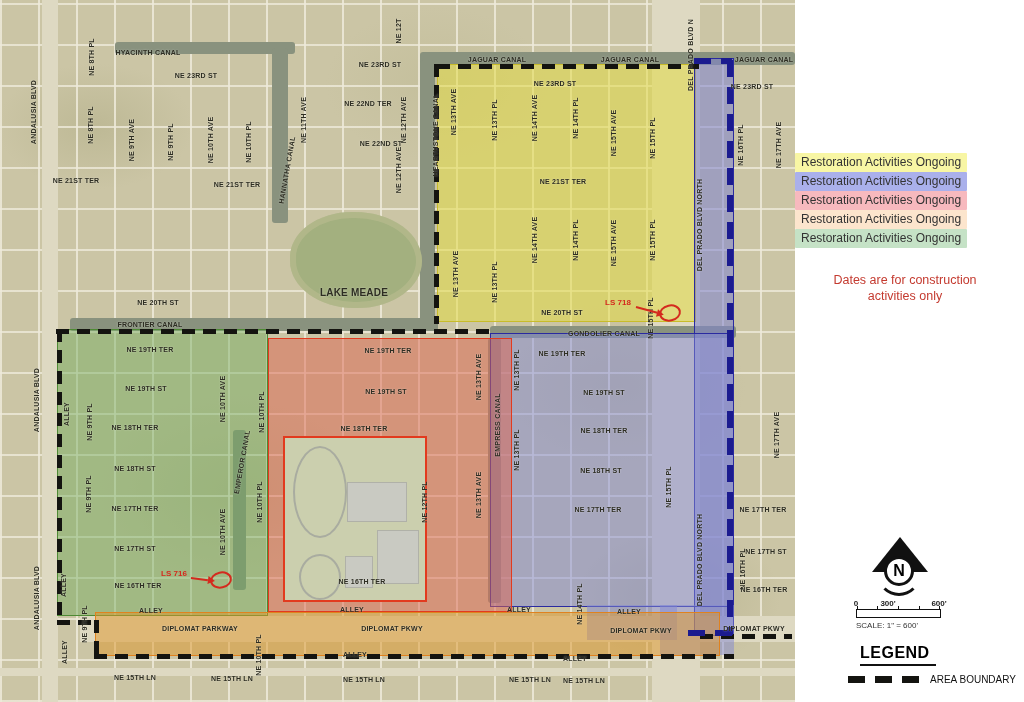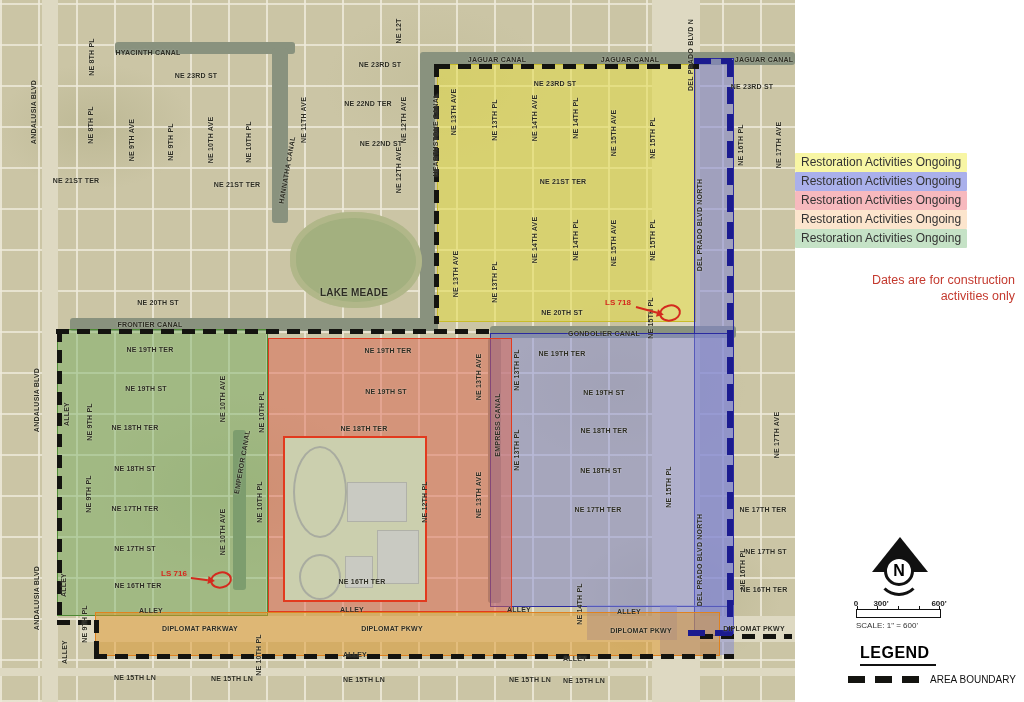--- a/index.html
+++ b/index.html
@@ -43,21 +43,21 @@
     transform-origin:0 50%;}
   .anno-ellipse{position:absolute;border-radius:50%;background:transparent;transform:translate(-50%,-50%) rotate(-12deg);}
   
   .panel{position:absolute;left:795px;top:0;width:229px;height:702px;background:#fff;}
   .titlebox{position:absolute;left:2px;top:5px;width:215px;height:94px;border:2px solid #2b2b2b;
     box-sizing:border-box;display:flex;align-items:center;justify-content:center;text-align:center;
     font-size:15.5px;font-weight:bold;line-height:1.3;padding:0 24px;}
   .legendlist{position:absolute;left:0;top:135px;width:220px;text-align:left;margin-top:20px;}
   .legend-item{margin-bottom:5px;font-size:12px;color:#333;}
   .legend-item span{padding:2px 6px 3px;border-radius:1px;}
-  .notes{position:absolute;left:0;top:273px;width:220px;text-align:right;font-size:12.5px;line-height:1.25;}
+  .notes{position:absolute;left:0;top:273px;width:220px;text-align:center;font-size:12.5px;line-height:1.25;}
   .north{position:absolute;left:77px;top:537px;width:56px;height:56px;}
   .north .tri{position:absolute;left:0;top:0;width:0;height:0;
     border-left:28px solid transparent;border-right:28px solid transparent;border-bottom:35px solid #111;}
   .north .arc{position:absolute;left:5px;top:15px;width:44px;height:44px;border-radius:50%;
     border:3px solid transparent;border-bottom-color:#111;box-sizing:border-box;}
   .north .ring{position:absolute;left:12px;top:19px;width:30px;height:30px;border:3px solid #111;border-radius:50%;
     background:#fff;box-sizing:border-box;display:flex;align-items:center;justify-content:center;
     font-weight:bold;font-size:16px;}
   .scalebar{position:absolute;left:61px;top:599px;width:90px;}
   .sticks{position:relative;height:9px;font-size:8px;font-weight:bold;color:#222;}
@@ -267,21 +267,21 @@
 
     <div class="north">
       <div class="tri"></div>
       <div class="arc"></div>
       <div class="ring">N</div>
     </div>
 
     <div class="scalebar">
       <div class="sticks">
           <span style="left: 0px;">0</span>
-          <span style="left: 25px;">300'</span>
+          <span style="left: 32px;">300'</span>
           <span style="left: 83px;">600'</span>
         </div>
       <div class="sbar">
         <div class="tickline" style="left:0;"></div>
         <div class="tickline" style="left:20px;"></div>
         <div class="tickline" style="left:41px;"></div>
         <div class="tickline" style="left:62px;"></div>
         <div class="tickline" style="left:82px;"></div>
         <i></i>
           <i></i>

